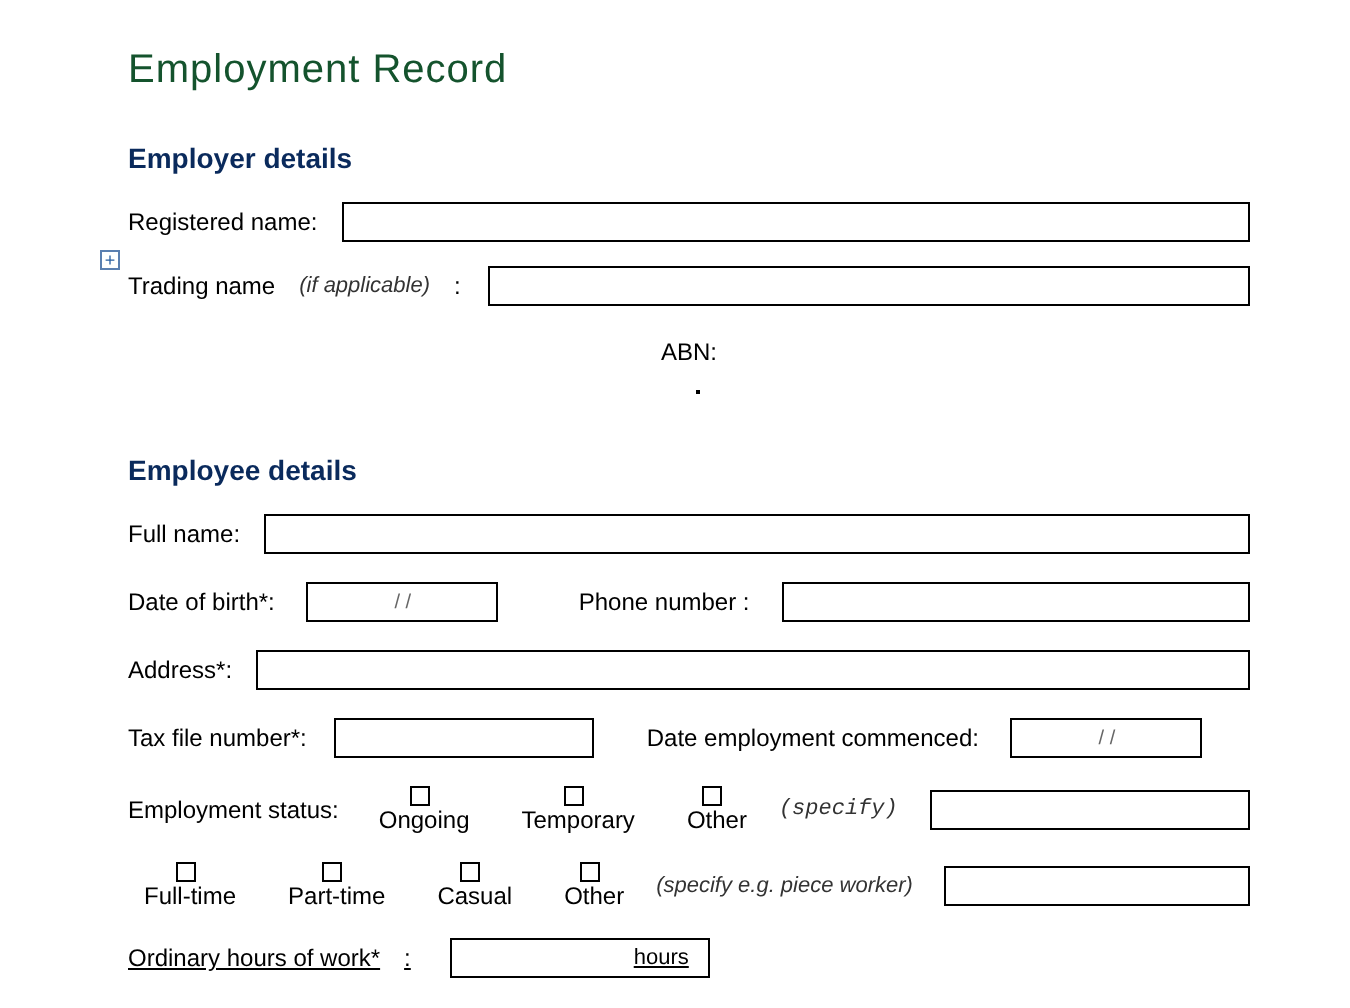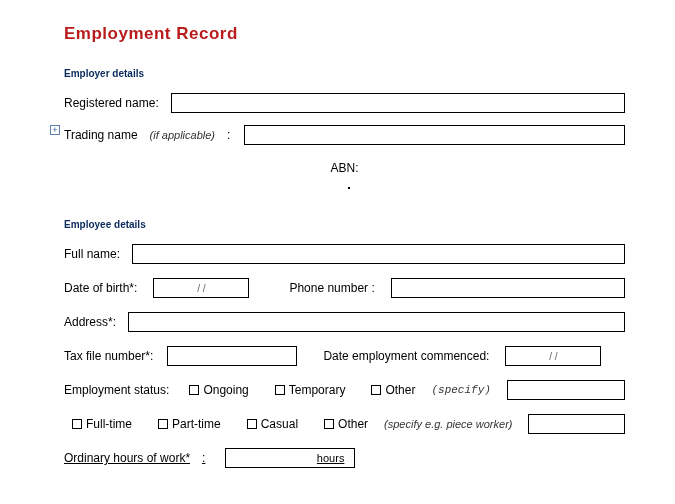--- a/index.html
+++ b/index.html
@@ -6,28 +6,28 @@
   body {
     font-family: Arial, Helvetica, sans-serif;
     background: #ffffff;
     width: 675px;
     height: 504px;
     position: relative;
     color: #000;
   }
   .page { padding: 24px 50px 20px 64px; }
   .title {
-    font-size: 17px;
-    font-weight: bold;
-    color: #b91c1c;
+    font-size: 20px;
+    font-weight: normal;
+    color: #14532d;
     margin-bottom: 24px;
     letter-spacing: 0.5px;
   }
   .section-heading {
-    font-size: 10px;
+    font-size: 14px;
     font-weight: bold;
     color: #0a2a5c;
     margin-bottom: 14px;
   }
   .row {
     display: flex;
     align-items: center;
     margin-bottom: 12px;
     font-size: 12px;
     gap: 12px;
@@ -51,21 +51,21 @@
     color: #666;
   }
   .chk {
     display: inline-block;
     width: 10px;
     height: 10px;
     border: 1px solid #000;
     margin-right: 4px;
     vertical-align: middle;
   }
-  .chk-group { display: flex; align-items: center; margin-right: 14px; }
+  .chk-group { display: flex; align-items: center; margin-right: 14px; flex-direction: column; }
   .section-gap { height: 18px; }
   .anchor-icon {
     position: absolute;
     left: 50px;
     top: 125px;
     width: 10px; height: 10px;
     border: 1px solid #5a7fb0;
     display: flex; align-items: center; justify-content: center;
     font-size: 9px; color: #2a5fa0; line-height: 1;
   }

